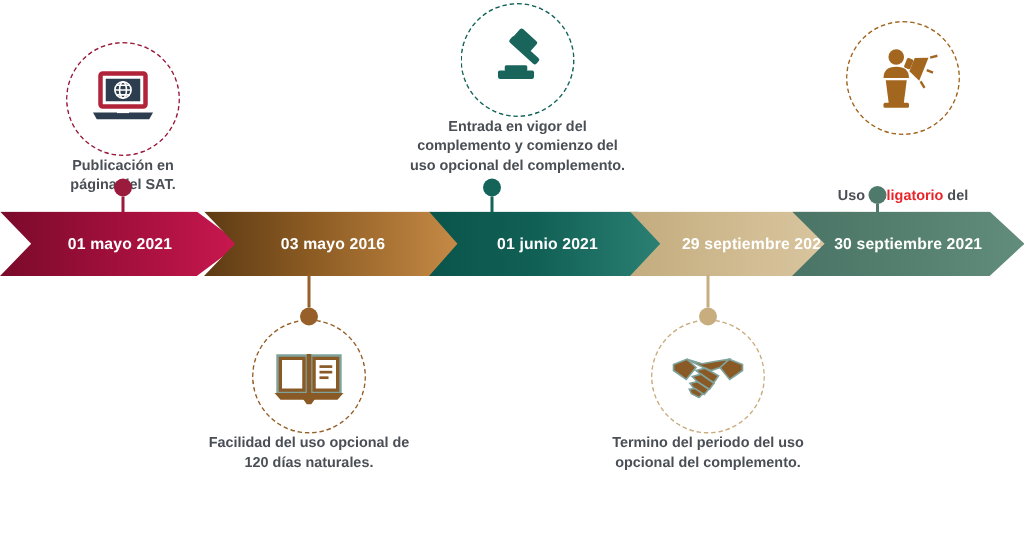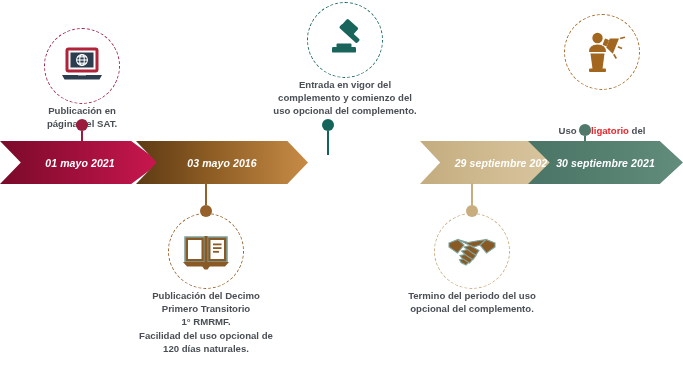--- a/index.html
+++ b/index.html
@@ -22,21 +22,20 @@
   }
   .seg-label{
     color:#ffffff;
     font-size:10.5px;
     font-weight:bold;
     letter-spacing:.1px;
     white-space:nowrap;
     position:relative;
     z-index:2;
     pointer-events:none;
-    font-style:italic;
   }
   
   .seg.first{
     clip-path:polygon(0 0, 100% 0, 100% 50%, 100% 100%, 0 100%, 5.5% 50%);
   }
   .seg.mid{
     clip-path:polygon(0 0, 88% 0, 100% 50%, 88% 100%, 0 100%, 12% 50%);
   }
   .seg.last{
     clip-path:polygon(0 0, 85% 0, 100% 50%, 85% 100%, 0 100%, 14% 50%);
@@ -156,20 +155,23 @@
     <div class="dot" style="background:#4f7a6b;"></div>
     <div class="stem" style="height:19px;background:#4f7a6b;"></div>
   </div>
 
   <div class="timeline">
     <div class="seg first" style="left:0px;width:160px;background:linear-gradient(90deg,#7a0a2a 0%,#9e0f3a 45%,#c9174f 100%);">
       <span class="seg-label">01 mayo 2021</span>
     </div>
     <div class="seg mid" style="left:136px;width:172px;background:linear-gradient(90deg,#5d3a14 0%,#8a5a22 40%,#c78b46 100%);">
       <span class="seg-label">03 mayo 2016</span>
+    </div>
+    <div class="seg mid" style="left:286px;width:158px;background:linear-gradient(90deg,#0a554b 0%,#116055 45%,#2c8174 100%);">
+      <span class="seg-label">01 junio 2021</span>
     </div>
     <div class="seg mid" style="left:420px;width:168px;background:linear-gradient(90deg,#c3ac7e 0%,#d2bd94 50%,#ddcba6 100%);">
       <span class="seg-label">29 septiembre 2021</span>
     </div>
     <div class="seg last" style="left:528px;width:155px;background:linear-gradient(90deg,#4a7466 0%,#55806f 50%,#628c7b 100%);">
       <span class="seg-label">30 septiembre 2021</span>
     </div>
   </div>
 
   <div class="conn up" style="left:200px;top:183px;">
@@ -188,23 +190,20 @@
           <g fill="#8a5a26">
             <rect x="32" y="13.5" width="8.5" height="1.8"></rect>
             <rect x="32" y="17.2" width="8.5" height="1.8"></rect>
             <rect x="32" y="20.9" width="6" height="1.8"></rect>
           </g>
           <path d="M2 32 H48 L44 36.5 H6 Z" fill="#8a5a26"></path>
           <path d="M21 36 H29 L26.5 39.5 H23.5 Z" fill="#8a5a26"></path>
         </g>
       </svg>
     </div>
-    <div class="cap">Publicación del Decimo
-Primero Transitorio
-1° RMRMF.</div>
     <div class="cap2">Facilidad del uso opcional de
 120 días naturales.</div>
   </div>
 
   <div class="conn up" style="left:466px;top:183px;">
     <div class="stem" style="height:22px;background:#c8ad7f;"></div>
     <div class="dot" style="background:#c8ad7f;"></div>
   </div>
   <div class="callout" style="left:388px;top:213px;width:168px;align-items:center;">
     <div class="circle" style="width:76px;height:76px;border:1.6px dashed #c8ad7f;">

